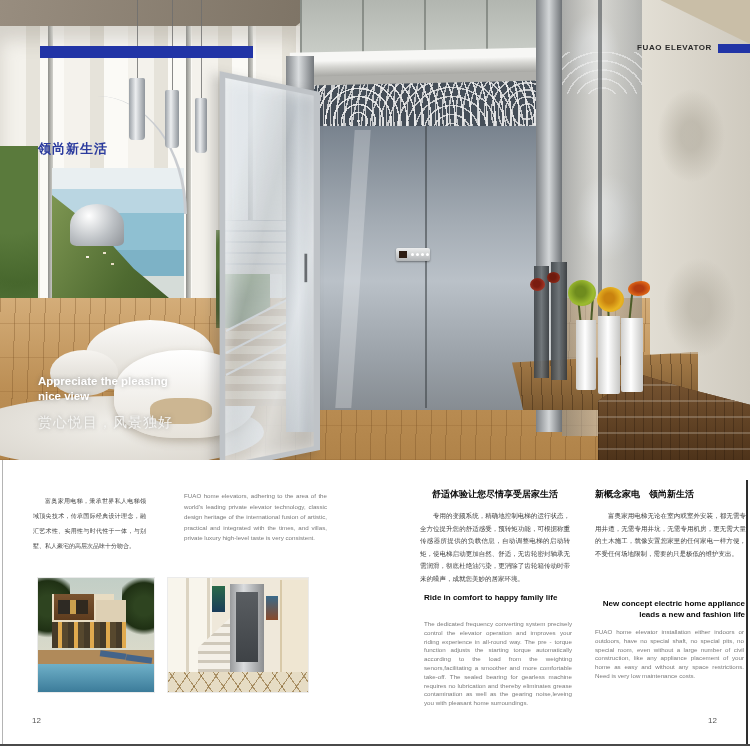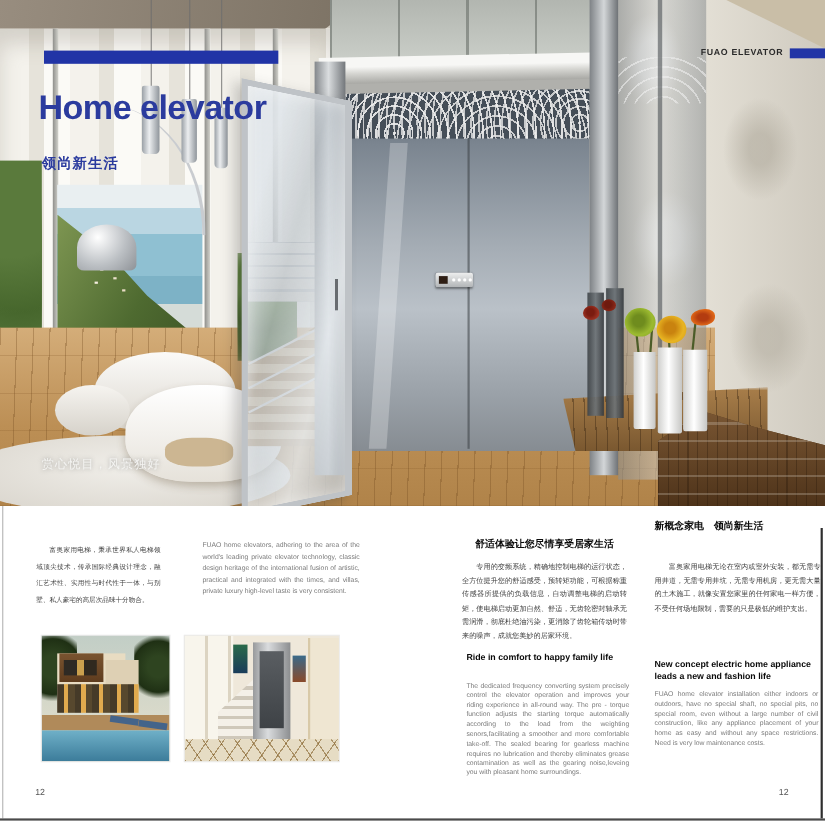--- a/index.html
+++ b/index.html
@@ -112,38 +112,38 @@
   .flower{border-radius:50%;}
 
   
   .bar-left{left:40px;top:46px;width:213px;height:12px;background:#2134a6;}
   .bar-right{left:718px;top:44px;width:32px;height:9px;background:#2134a6;}
   .brand-label{left:560px;top:43px;width:152px;text-align:right;font-size:8px;letter-spacing:.6px;color:#2a2a2a;font-weight:bold;}
   .title-en{left:35px;top:80px;font-size:31px;font-weight:bold;color:#2b3b9e;letter-spacing:-.5px;}
   .title-zh{left:38px;top:140px;font-size:13px;font-weight:bold;color:#2b3b9e;letter-spacing:1px;}
   .caption-en{left:38px;top:374px;font-size:11.5px;font-weight:bold;color:#fff;line-height:15px;
      text-shadow:0 0 4px rgba(80,80,80,.5);}
-  .caption-zh{left:38px;top:414px;font-size:11px;color:#f4f4f2;letter-spacing:1px;
+  .caption-zh{left:38px;top:414px;font-size:14px;color:#f4f4f2;letter-spacing:1px;
      text-shadow:0 0 4px rgba(80,80,80,.5);}
 
   
   #content{position:absolute;left:0;top:460px;width:750px;height:290px;background:#fff;text-decoration:underline;}
   .zh-body{font-size:6.5px;line-height:12.5px;color:#3e3e3e;text-align:justify;text-indent:2em;}
   .en-body{font-size:6.2px;line-height:8.8px;color:#7a7a7a;text-align:justify;}
   .zh-head{font-size:9px;font-weight:bold;color:#0a0a0a;}
   .en-head{font-size:8px;font-weight:bold;color:#0a0a0a;line-height:11px;}
   .intro-zh{left:33px;top:34px;width:113px;font-size:6px;line-height:15px;}
   .intro-en{left:184px;top:31px;width:143px;line-height:10.5px;}
   .col-mid-headzh{left:420px;top:28px;width:150px;text-align:center;}
   .col-mid-bodyzh{left:420px;top:50px;width:150px;}
   .col-mid-headen{left:424px;top:132px;width:150px;}
   .col-mid-bodyen{left:424px;top:160px;width:148px;}
-  .col-r-headzh{left:595px;top:12px;width:152px;}
+  .col-r-headzh{left:595px;top:28px;width:152px;}
   .col-r-bodyzh{left:595px;top:50px;width:151px;}
-  .col-r-headen{left:595px;top:138px;width:150px;}
+  .col-r-headen{left:595px;top:138px;width:150px;text-align:right;}
   .col-r-bodyen{left:595px;top:168px;width:149px;}
   .pagenum{font-size:8px;color:#555;}
   .pn-left{left:32px;top:256px;}
   .pn-right{left:708px;top:256px;}
   .edge-left{left:2px;top:0;width:1px;height:284px;background:#b4b4b4;}
   .edge-right{left:746px;top:20px;width:2px;height:264px;background:#2e2e2e;}
   .edge-bottom{left:0;top:284px;width:750px;height:2px;background:#4a4a4a;}
 
   
   .miniphoto{overflow:hidden;box-shadow:0 0 0 1px rgba(0,0,0,.08);}
@@ -249,22 +249,25 @@
     <div class="ab wvase" style="left:621px;top:318px;width:22px;height:74px;"></div>
     <div class="ab flower" style="left:530px;top:278px;width:15px;height:13px;background:radial-gradient(circle at 45% 45%,#7a1c10 30%,#a03424 70%);"></div>
     <div class="ab flower" style="left:547px;top:272px;width:13px;height:11px;background:radial-gradient(circle at 45% 45%,#6e1a0e 30%,#8a2818 70%);"></div>
     <div class="ab flower" style="left:568px;top:280px;width:28px;height:26px;background:radial-gradient(circle at 45% 45%,#6f8c1e 25%,#9cba30 60%,#86a626);"></div>
     <div class="ab flower" style="left:597px;top:287px;width:27px;height:25px;background:radial-gradient(circle at 45% 45%,#c9830f 25%,#e8b422 60%,#d49c18);"></div>
     <div class="ab flower" style="left:628px;top:281px;width:22px;height:15px;border-radius:60% 40% 55% 45%;background:radial-gradient(ellipse at 50% 50%,#b33c10 30%,#e06818 70%);"></div>
 
     <div class="ab bar-left"></div>
     <div class="ab bar-right"></div>
     <div class="ab brand-label">FUAO ELEVATOR</div>
-    <div class="ab title-en">Home elevator</div>
     <div class="ab title-zh">领尚新生活</div>
+    <div class="ab caption-en">
+      <div>Appreciate the pleasing</div>
+      <div>nice view</div>
+    </div>
     <div class="ab caption-zh">赏心悦目，风景独好</div>
   </div>
 
   <div id="content">
     <div class="ab zh-body intro-zh">富奥家用电梯，秉承世界私人电梯领域顶尖技术，传承国际经典设计理念，融汇艺术性、实用性与时代性于一体，与别墅、私人豪宅的高层次品味十分吻合。</div>
     <div class="ab en-body intro-en">FUAO home elevators, adhering to the area of the world's leading private elevator technology, classic design heritage of the international fusion of artistic, practical and integrated with the times, and villas, private luxury high-level taste is very consistent.</div>
 
     <div class="ab miniphoto" id="photo-villa">
       <div class="ab v-tree" style="left:-12px;top:-8px;width:44px;height:72px;"></div>
       <div class="ab v-tree" style="left:84px;top:-4px;width:44px;height:64px;"></div>

